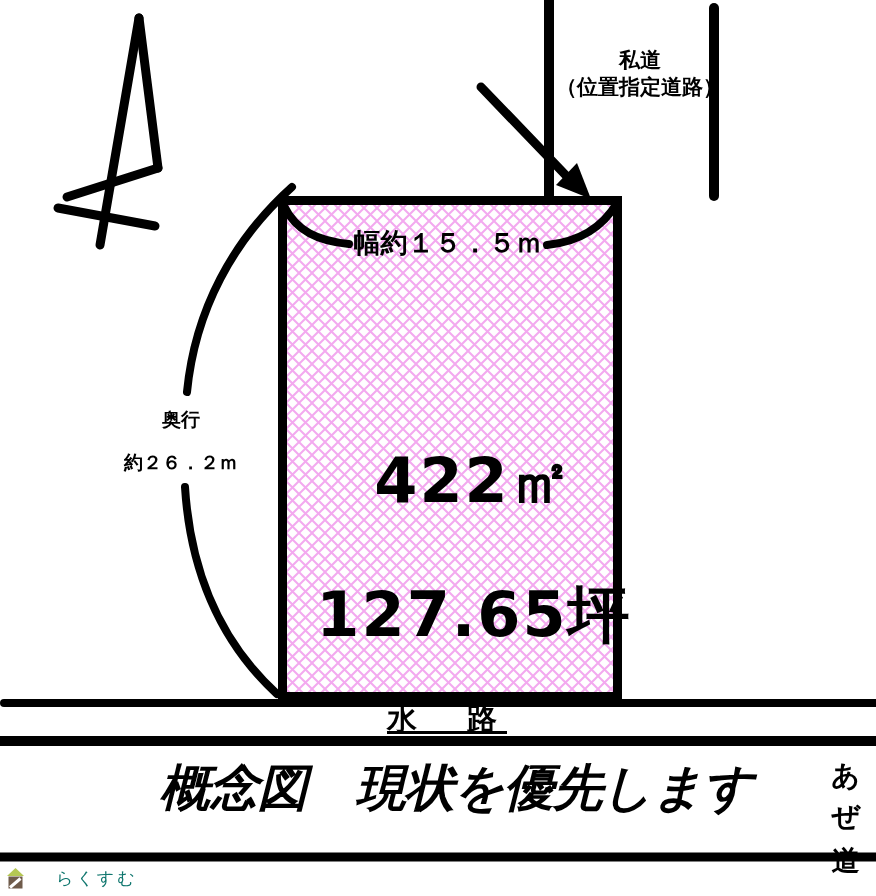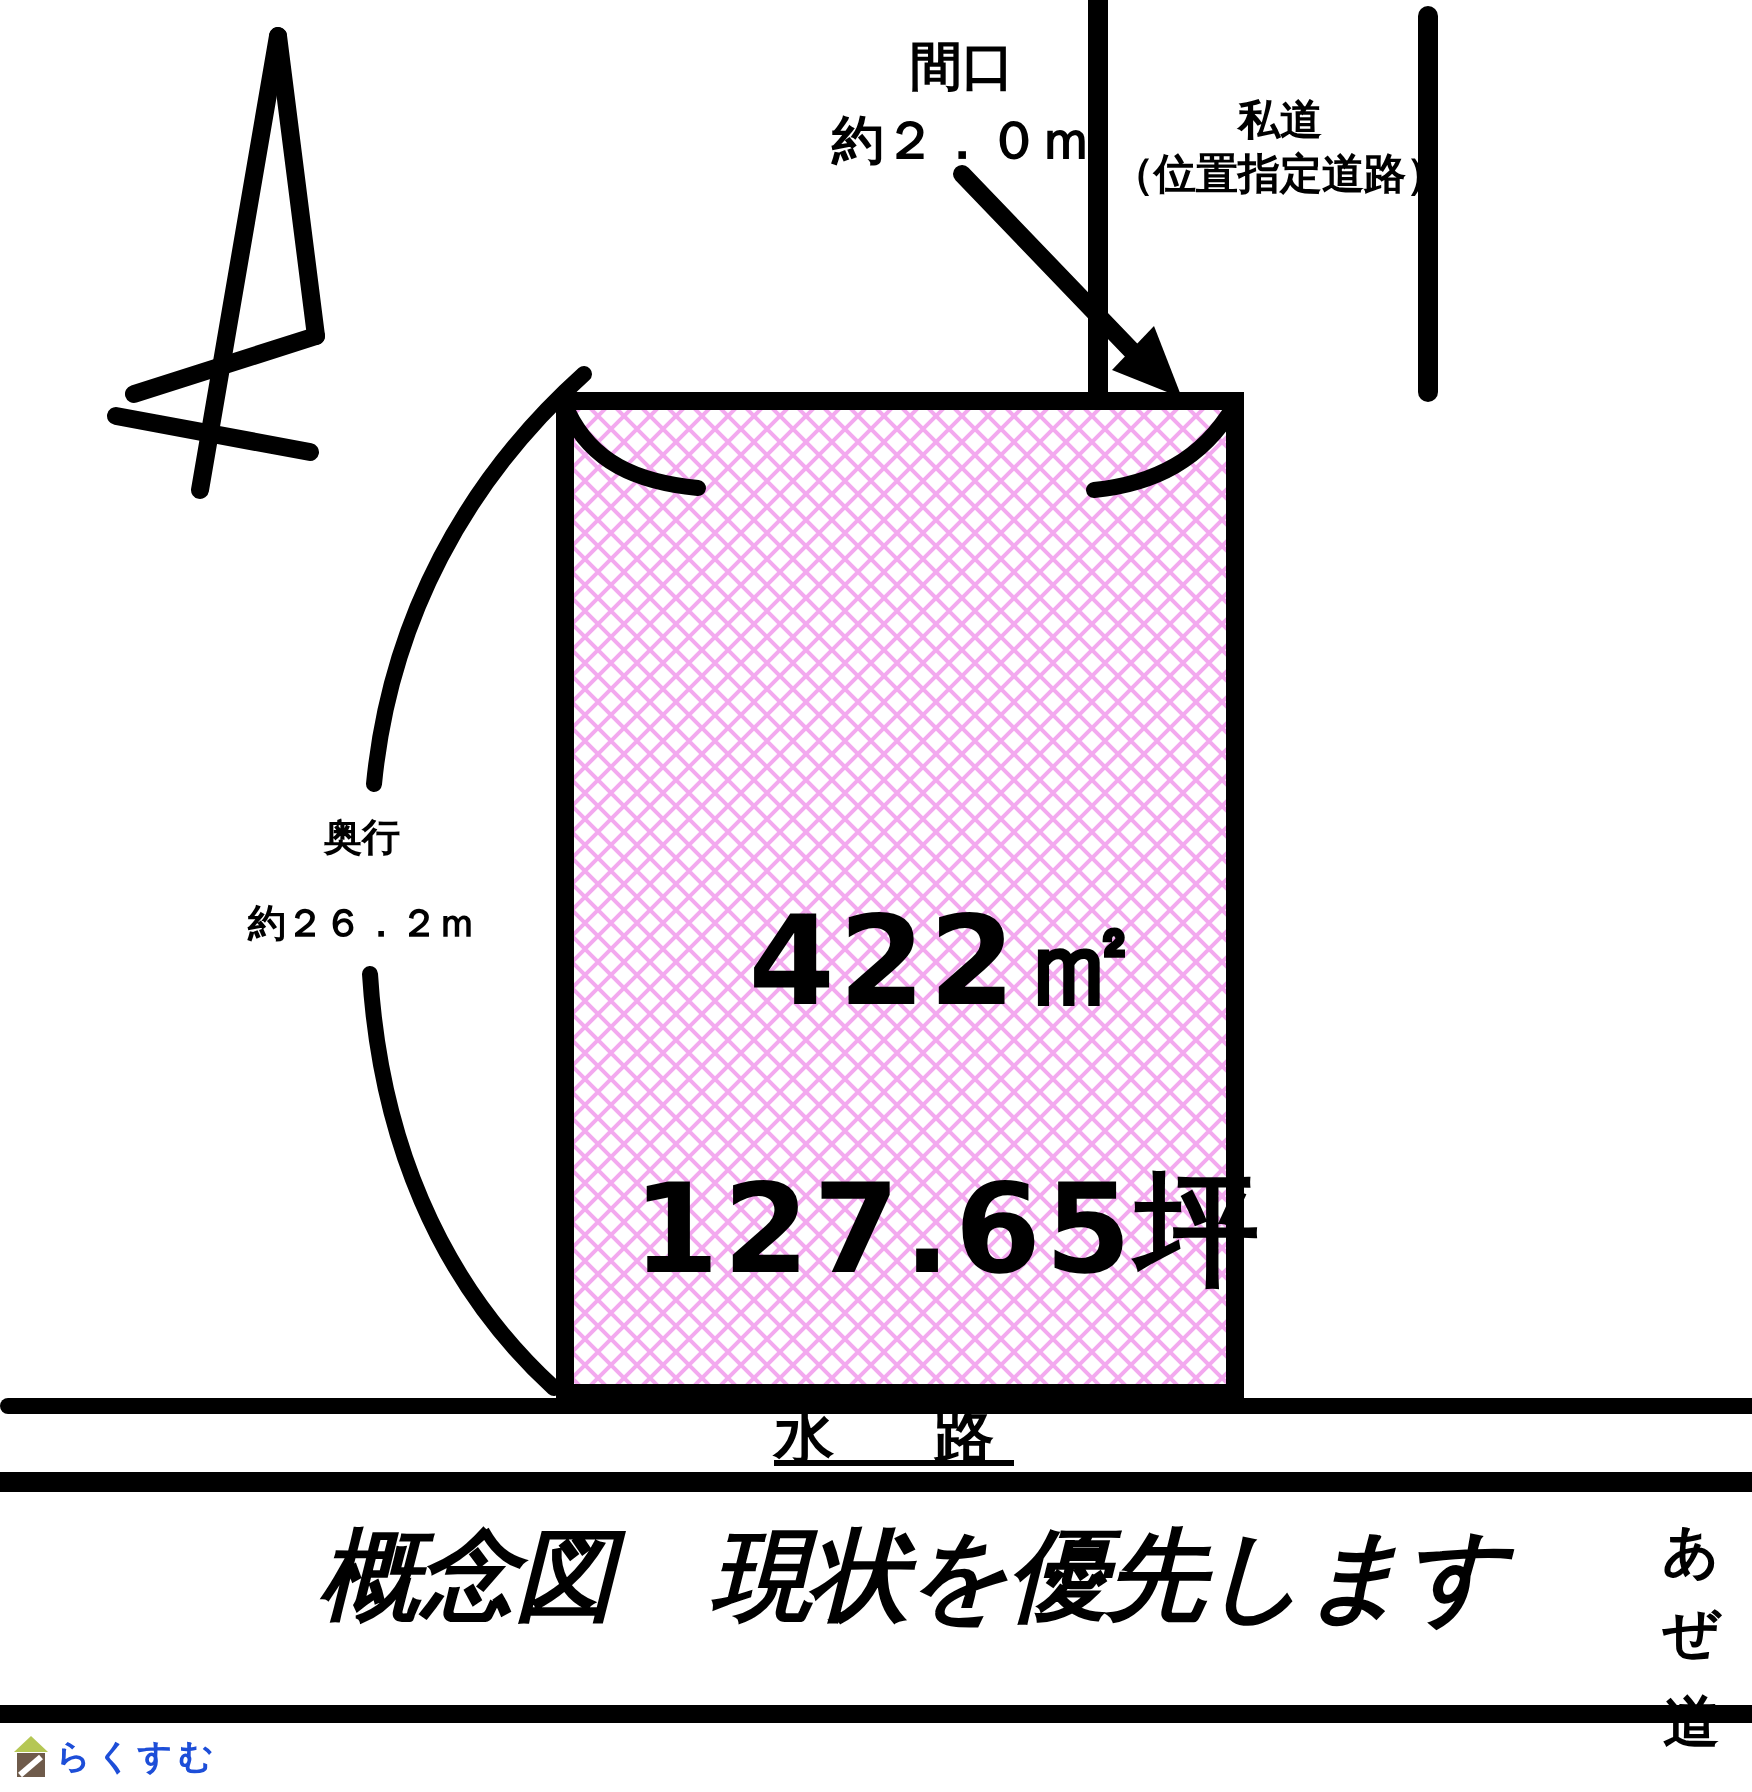--- a/index.html
+++ b/index.html
@@ -37,22 +37,23 @@
     font-size: 28px; letter-spacing: 9px;
     writing-mode: vertical-rl; text-orientation: upright;
     text-align: left;
   }
   .logo {
     position: absolute; left: 7px; top: 867px;
     display: flex; align-items: center; gap: 4px;
     z-index: 2;
   }
   .logo-text {
-    font-size: 17px; font-weight: 700; letter-spacing: 3px;
-    color: #1d4ed8;
+    font-size: 17px; font-weight: 400; letter-spacing: 3px;
+    color: #0f766e;
+    margin-left: 28px;
   }
 </style>
 </head>
 <body>
 
 <div id="canvas">
 
   <svg id="diagram-svg" width="876" height="896" viewBox="0 0 876 896">
     <defs>
       <pattern id="hatch" width="13" height="13" patternUnits="userSpaceOnUse">
@@ -81,27 +82,26 @@
 
     <path d="M 292,187 C 233,240 195,310 187,392" stroke="#000" stroke-width="8" fill="none" stroke-linecap="round"></path>
     <path d="M 185,487 C 190,567 218,640 277,694" stroke="#000" stroke-width="8" fill="none" stroke-linecap="round"></path>
 
     <line x1="4" y1="703" x2="876" y2="703" stroke="#000" stroke-width="8" stroke-linecap="round"></line>
     <line x1="0" y1="741" x2="876" y2="741" stroke="#000" stroke-width="10"></line>
 
     <line x1="0" y1="857" x2="876" y2="857" stroke="#000" stroke-width="9"></line>
   </svg>
 
-  <div class="lbl lbl-frontage">間口
-約２．０ｍ</div>
 
   <div class="lbl lbl-privroad">私道
 （位置指定道路）</div>
 
 
+  <div class="lbl lbl-width">幅約１５．５ｍ</div>
 
   <div class="lbl lbl-depth">奥行
 約２６．２ｍ</div>
 
   <div class="lbl lbl-area">
     <div>422㎡</div>
     <div>127.65坪</div>
   </div>
 
   <div class="lbl lbl-waterway">水　路</div>

